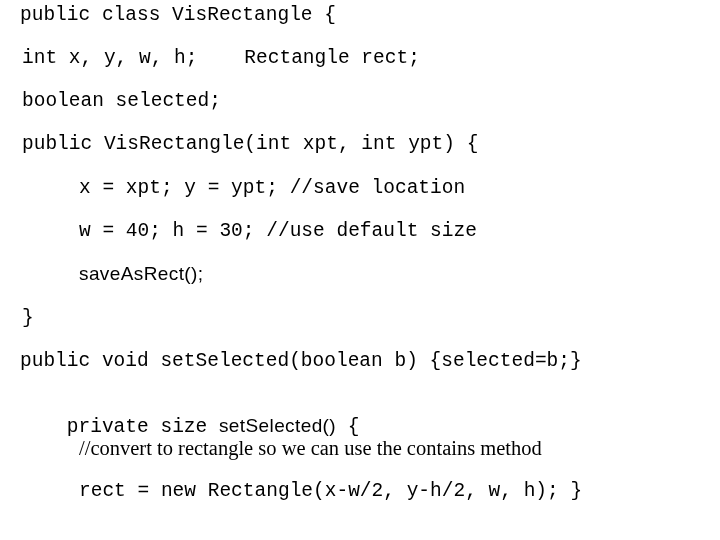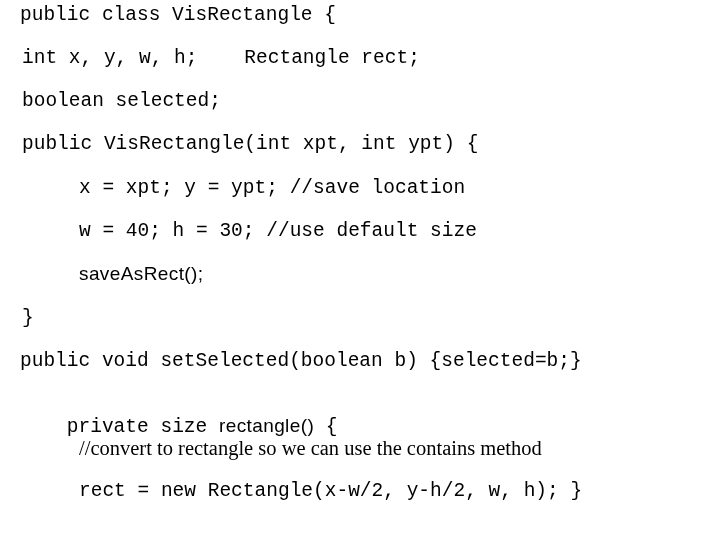--- a/index.html
+++ b/index.html
@@ -58,20 +58,20 @@
 
   <div class="code-line" style="top:220px;left:79px;">w = 40; h = 30; //use default size</div>
 
   <div class="code-line alt-font" style="top:263px;left:79px;">saveAsRect();</div>
 
   <div class="code-line" style="top:307px;left:22px;">}</div>
 
   <div class="code-line" style="top:350px;left:20px;">public void setSelected(boolean b) {selected=b;}</div>
 
   <div class="code-line" style="top:393px;left:20px;">
-    <span>private size </span><span class="alt-font">rectangle()</span><span> {</span>
+    <span>private size </span><span class="alt-font">setSelected()</span><span> {</span>
   </div>
 
   <div class="code-line serif-line" style="top:437px;left:79px;">//convert to rectangle so we can use the contains method</div>
 
   <div class="code-line" style="top:480px;left:79px;">rect = new Rectangle(x-w/2, y-h/2, w, h); }</div>
 
 </div>
 
 </body></html>

